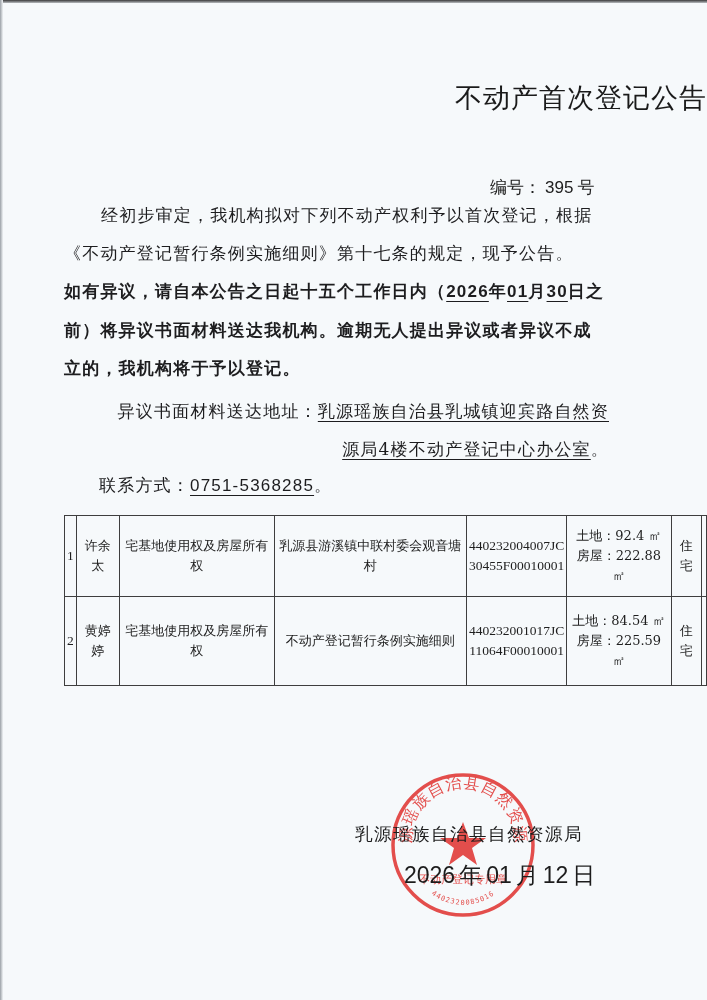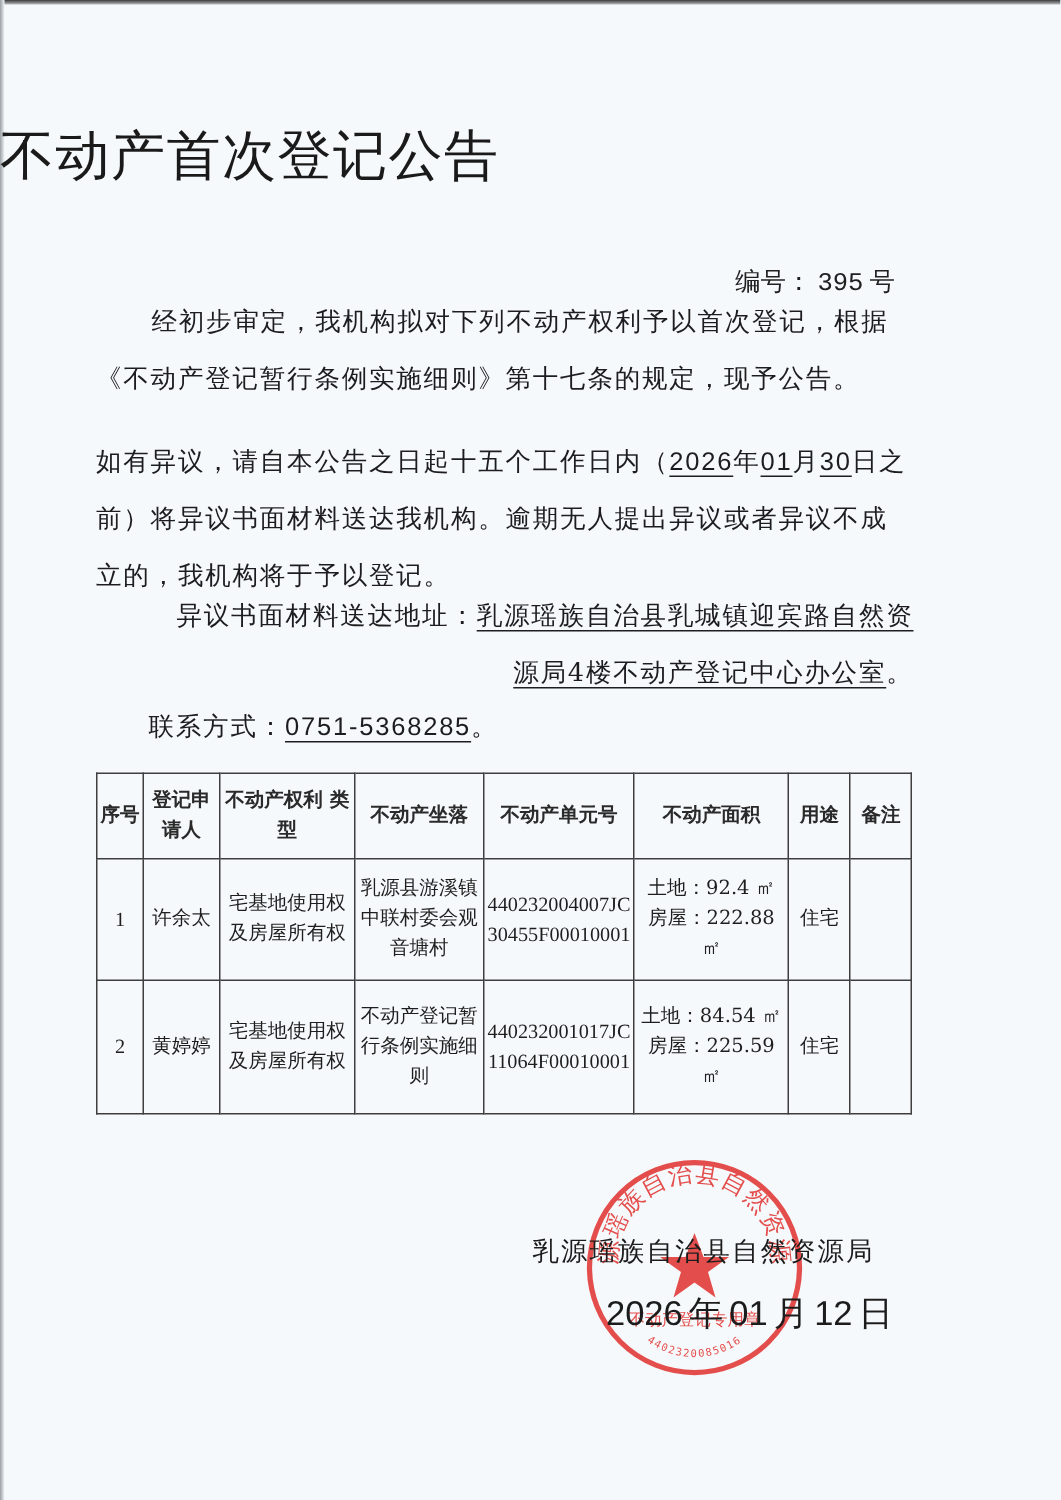--- a/index.html
+++ b/index.html
@@ -24,48 +24,48 @@
   .left-edge {
     position: absolute;
     left: 0; top: 0;
     width: 3px; height: 1000px;
     background: linear-gradient(to right, #9aa0a6, #f0f3f5);
   }
   .title {
     position: absolute;
     left: 0; top: 80px;
     width: 707px;
-    text-align: left;
+    text-align: right;
     font-family: "DejaVu Sans", "Liberation Sans", sans-serif;
-    font-size: 36px;
+    font-size: 27px;
     letter-spacing: 1px;
     color: #1a1a1a;
   }
   .doc-number {
     position: absolute;
     left: 490px; top: 176px;
     font-size: 17px;
     color: #202020;
   }
   .doc-number .num {
-    font-family: Liberation Mono, monospace;
+    font-family: Liberation Sans, sans-serif;
     margin: 0 4px;
     text-align: right;
   }
   .para {
     position: absolute;
     left: 64px;
     width: 545px;
     font-size: 17px;
     line-height: 38px;
     letter-spacing: 1.2px;
     color: #1d1d1f;
   }
   .p1 { top: 196px; text-indent: 37px; }
-  .p2 { top: 289px; }
+  .p2 { top: 272px; font-weight: bold; }
   .u {
     text-decoration: underline;
     text-underline-offset: 4px;
     font-family: "Liberation Sans", sans-serif;
   }
   .u-cn {
     text-decoration: underline;
     text-underline-offset: 4px;
   }
   .p3 { top: 392px; text-indent: 37px; text-align: right; }
@@ -150,30 +150,20 @@
 <div class="para p3">
   <span>异议书面材料送达地址：</span><span class="u-cn">乳源瑶族自治县乳城镇迎宾路自然资源局4楼不动产登记中心办公室</span><span>。</span>
 </div>
 
 <div class="para p4">
   <span>联系方式：</span><span class="u">0751-5368285</span><span>。</span>
 </div>
 
 <table class="register">
   <tbody>
-      <tr class="head">
-    <th class="c-idx">序号</th>
-    <th class="c-app">登记申请人</th>
-    <th class="c-type">不动产权利 类型</th>
-    <th class="c-loc">不动产坐落</th>
-    <th class="c-unit">不动产单元号</th>
-    <th class="c-area">不动产面积</th>
-    <th class="c-use">用途</th>
-    <th class="c-note">备注</th>
-  </tr>
   <tr class="r1">
     <td class="num-font">1</td>
     <td>许余太</td>
     <td>宅基地使用权及房屋所有权</td>
     <td>乳源县游溪镇中联村委会观音塘村</td>
     <td class="num-font">
       <div>440232004007JC</div>
       <div>30455F00010001</div>
     </td>
     <td>

